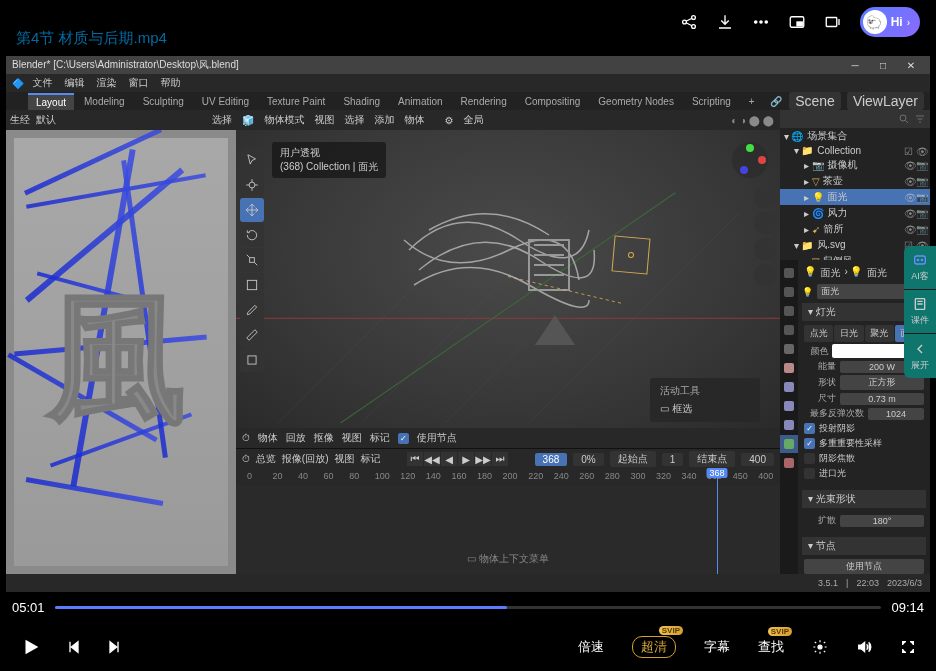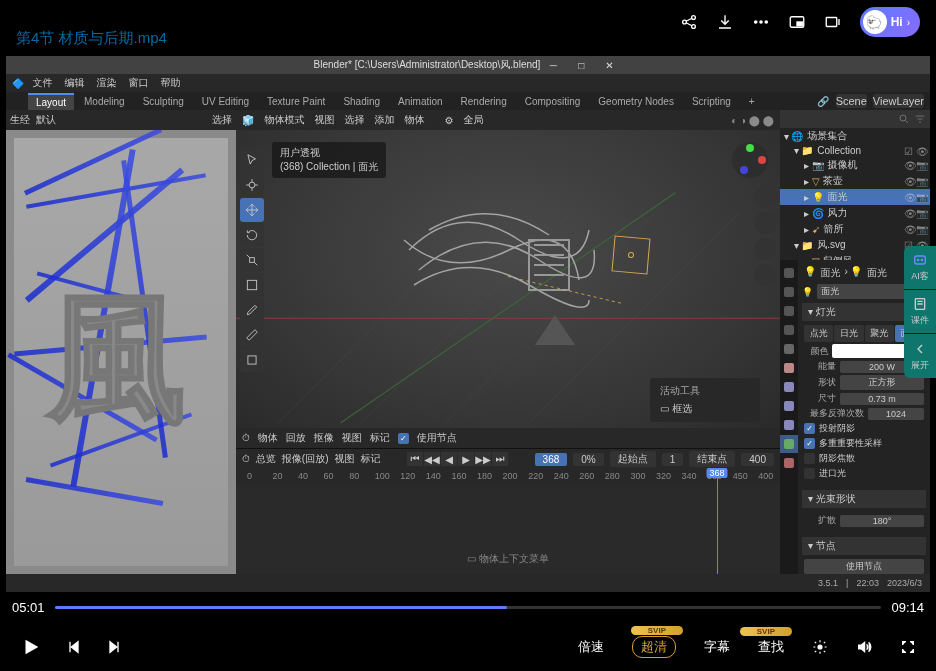--- a/index.html
+++ b/index.html
@@ -10,30 +10,30 @@
 .vp-title { color: #0369a1; font-size: 15px; font-weight: 500; margin-top: 32px; }
 .vp-controls { display: flex; gap: 18px; align-items: center; }
 .vp-icon { width: 18px; height: 18px; display: flex; align-items: center; justify-content: center; cursor: pointer; }
 .vp-icon svg { width: 18px; height: 18px; fill: none; stroke: #fff; stroke-width: 1.8; }
 .vp-hi { background: linear-gradient(135deg, #5b7cff, #8a6aff); border-radius: 16px; padding: 3px 10px 3px 3px; display: flex; align-items: center; gap: 4px; cursor: pointer; }
 .vp-hi-avatar { width: 24px; height: 24px; border-radius: 50%; background: #fff; display: flex; align-items: center; justify-content: center; font-size: 13px; }
 .vp-hi-text { color: #fff; font-size: 12px; font-weight: 600; }
 
 
 .blender { position: absolute; top: 56px; left: 6px; right: 6px; height: 536px; background: #303030; display: flex; flex-direction: column; font-size: 10px; }
-.bl-titlebar { height: 18px; background: #424242; display: flex; align-items: center; padding: 0 6px; color: #ddd; font-size: 10px; justify-content: center; }
+.bl-titlebar { height: 18px; background: #424242; display: flex; align-items: center; padding: 0 6px; color: #ddd; font-size: 10px; justify-content: space-between; }
 .bl-winbtns { display: flex; gap: 2px; }
 .bl-winbtn { width: 26px; height: 14px; display: flex; align-items: center; justify-content: center; cursor: pointer; font-size: 10px; }
 .bl-menubar { height: 18px; background: #282828; display: flex; align-items: center; padding: 0 6px; gap: 4px; color: #ccc; }
 .bl-menu-item { padding: 1px 4px; cursor: pointer; font-size: 10px; white-space: nowrap; }
 .bl-tabsbar { height: 18px; background: #222; display: flex; align-items: center; gap: 2px; padding-left: 22px; }
 .bl-tab { padding: 2px 8px; color: #aaa; cursor: pointer; font-size: 10px; }
 .bl-tab.active { background: #444; color: #fff; border-top: 2px solid #568af2; }
 .bl-tabs-right { margin-left: auto; display: flex; gap: 6px; padding-right: 6px; align-items: center; }
-.bl-scene { background: #333; padding: 1px 0; border-radius: 3px; font-size: 11px; }
+.bl-scene { background: #333; padding: 1px 6px; border-radius: 3px; font-size: 14px; }
 
 .bl-body { flex: 1; display: flex; overflow: hidden; }
 .bl-left { width: 230px; display: flex; flex-direction: column; background: #1e1e1e; }
 .bl-left-header { height: 20px; background: #282828; display: flex; align-items: center; padding: 0 4px; gap: 6px; font-size: 10px; }
 .bl-preview { flex: 1; background: #8a8a8a; position: relative; overflow: hidden; }
 .bl-preview-canvas { position: absolute; inset: 8px 8px 8px 8px; background: linear-gradient(180deg,#a8a8a8,#9a9a9a); }
 .char { position: absolute; left: 48%; top: 52%; transform: translate(-50%,-50%); font-size: 140px; font-weight: 800; color: #888; text-shadow: 0 2px 4px #666, inset 0 0 0 #fff; -webkit-text-stroke: 2px #777; font-family: "STKaiti","KaiTi",serif; }
 
 .bl-center-wrap { flex: 1; display: flex; flex-direction: column; }
 .bl-3d-header { height: 20px; background: #282828; display: flex; align-items: center; padding: 0 6px; gap: 10px; font-size: 10px; }
@@ -109,21 +109,21 @@
 
 .vp-progress { position: absolute; bottom: 56px; left: 12px; right: 12px; display: flex; align-items: center; gap: 10px; color: #fff; font-size: 13px; }
 .vp-bar { flex: 1; height: 3px; background: #333; border-radius: 2px; position: relative; cursor: pointer; }
 .vp-bar-fill { height: 100%; width: 54.7%; background: #5b7cff; border-radius: 2px; }
 .vp-footer { position: absolute; bottom: 0; left: 0; right: 0; height: 48px; display: flex; align-items: center; padding: 0 20px; gap: 24px; }
 .vp-play { width: 22px; height: 22px; cursor: pointer; }
 .vp-play svg, .vp-ctrl svg { fill: #fff; }
 .vp-ctrl { width: 16px; height: 16px; cursor: pointer; display: flex; align-items: center; justify-content: center; }
 .vp-right { margin-left: auto; display: flex; gap: 28px; align-items: center; }
 .vp-label { color: #fff; font-size: 13px; cursor: pointer; position: relative; }
-.vp-svip { position: absolute; top: -11px; right: -8px; background: linear-gradient(90deg,#f0c050,#d4a030); color: #5a3a00; font-size: 8px; padding: 0 17px; border-radius: 6px; font-weight: bold; }
+.vp-svip { position: absolute; top: -11px; right: -8px; background: linear-gradient(90deg,#f0c050,#d4a030); color: #5a3a00; font-size: 8px; padding: 0 3px; border-radius: 6px; font-weight: bold; }
 .vp-label.gold { background: linear-gradient(90deg,#f0c050,#d4a030); -webkit-background-clip: text; background-clip: text; color: transparent; border: 1px solid #d4a030; border-radius: 10px; padding: 1px 8px; }
 
 
 .strand { position: absolute; background: linear-gradient(45deg,#1a2bd0,#3a4be0); opacity: 0.85; }
 </style>
 </head>
 <body>
 
 <div class="vp-header">
   <div class="vp-title">第4节 材质与后期.mp4</div>

